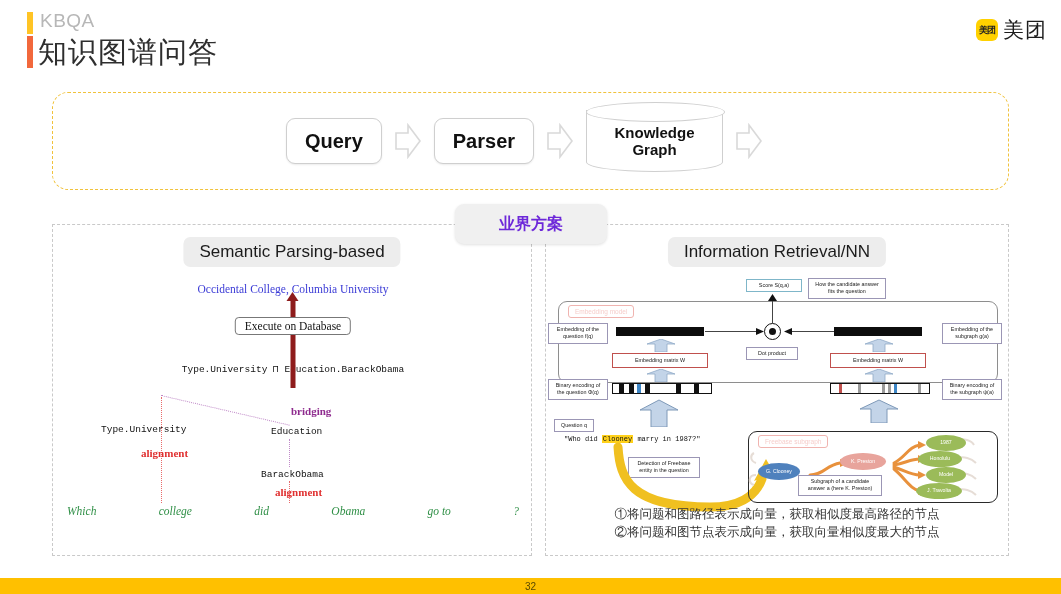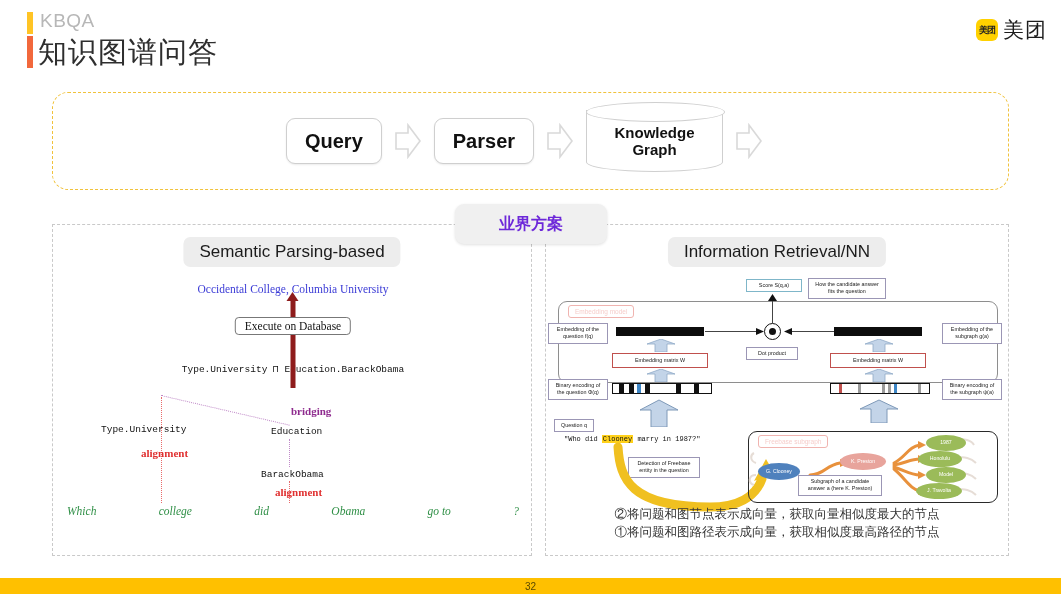--- a/index.html
+++ b/index.html
@@ -459,22 +459,22 @@
       <div class="node green" style="left:366px; top:204px; width:46px; height:16px;">J. Travolta</div>
 
       <div class="bx plain" style="left:248px; top:196px; width:84px;">
         <div>Subgraph of a candidate</div>
         <div>answer a (here K. Preston)</div>
       </div>
 
     </div>
 
     <div class="panel-caption">
+      <div>①将问题和图路径表示成向量，获取相似度最高路径的节点</div>
       <div>②将问题和图节点表示成向量，获取向量相似度最大的节点</div>
-      <div>①将问题和图路径表示成向量，获取相似度最高路径的节点</div>
     </div>
   </div>
 
   <div class="footer">
     <span>32</span>
   </div>
 
 </div>
 
 </body></html>

